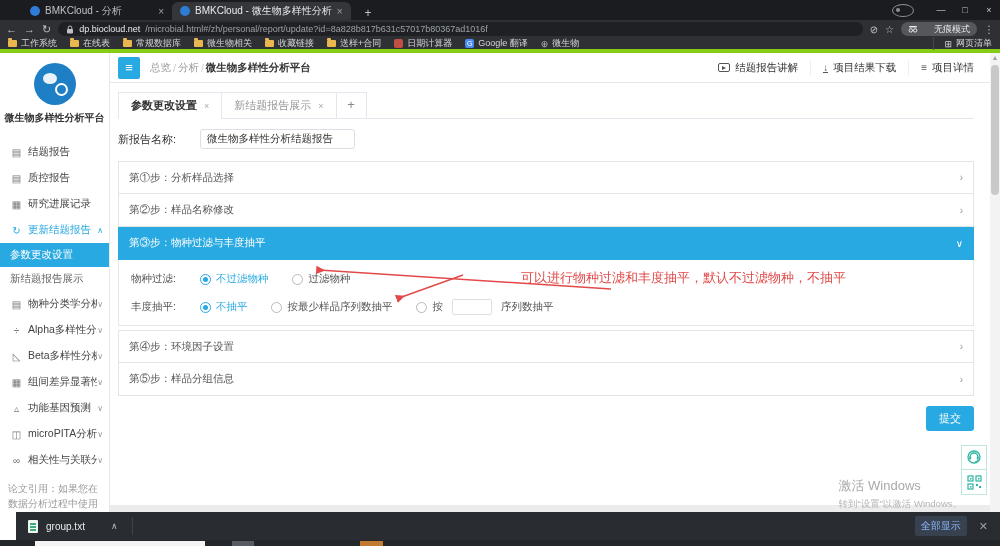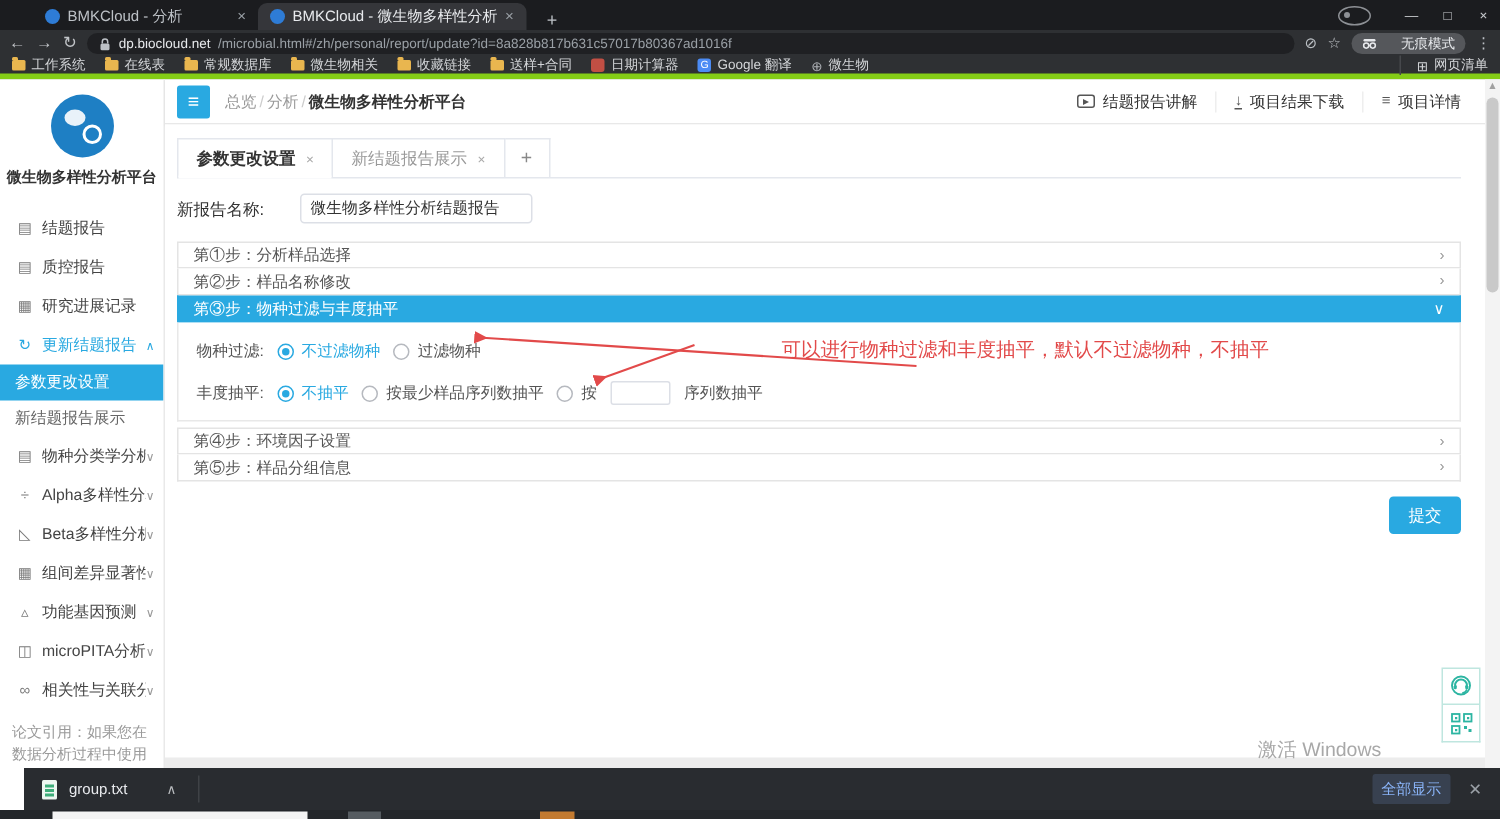--- a/index.html
+++ b/index.html
@@ -77,48 +77,48 @@
   .ptab.active { color:#333; font-weight:bold; position:relative; }
   .ptab.active:after { content:""; position:absolute; left:0; right:0; bottom:-1px; height:2px; background:#fff; }
   .ptab + .ptab { border-left:none; }
   .ptab .x { font-size:9px; color:#aaa; font-weight:normal; }
   .addtab { width:30px; height:26px; border:1px solid #e4e7ed; border-bottom:none; border-left:none; color:#888; font-size:13px; text-align:center; line-height:24px; }
 
   .form-row { display:flex; align-items:center; margin-top:10px; font-size:11px; color:#333; gap:24px; }
   .form-row input { width:155px; height:20px; border:1px solid #dcdfe6; border-radius:3px; font-size:10.5px; color:#333; padding:0 6px; outline:none; font-family:"Liberation Sans",sans-serif; }
 
   .steps { margin-top:12px; }
-  .step { height:18px; border:1px solid #e4e4e4; border-top:none; display:flex; align-items:center; justify-content:space-between; padding:0 10px; font-size:10.5px; color:#555; background:#fff; }
+  .step { height:33px; border:1px solid #e4e4e4; border-top:none; display:flex; align-items:center; justify-content:space-between; padding:0 10px; font-size:10.5px; color:#555; background:#fff; }
   .step:first-child { border-top:1px solid #e4e4e4; }
   .step .cv { color:#999; font-size:10px; }
   .step.active { background:#29a9e1; color:#fff; border-color:#29a9e1; }
   .step.active .cv { color:#fff; }
   .step.gap-top { margin-top:4px; border-top:1px solid #e4e4e4; }
 
   .step-panel { position:relative; border:1px solid #e8e8e8; border-top:none; height:66px; background:#fff; padding:7px 0 0 12px; font-size:10.5px; color:#555; }
-  .prow { display:flex; align-items:center; height:24px; gap:9px; }
+  .prow { display:flex; align-items:center; height:24px; gap:24px; }
   .prow .plabel { color:#555; }
   .radio { display:flex; align-items:center; gap:5px; }
   .rdot { width:11px; height:11px; border-radius:50%; border:1px solid #b6b9bf; background:#fff; position:relative; flex:none; }
   .radio.sel .rdot { border-color:#29a9e1; }
   .radio.sel .rdot:after { content:""; position:absolute; left:2px; top:2px; width:5px; height:5px; border-radius:50%; background:#29a9e1; }
   .radio.sel { color:#29a9e1; }
   .mini-input { width:40px; height:16px; border:1px solid #dcdfe6; border-radius:2px; margin:0 4px; outline:none; }
   .annotation { position:absolute; left:402px; top:9px; font-size:13px; color:#e24a4a; white-space:nowrap; }
   .arrows { position:absolute; left:0; top:0; pointer-events:none; }
 
   .submit-row { margin-top:10px; text-align:right; padding-right:0; }
   .submit-btn { display:inline-block; background:#29a9e1; color:#fff; font-size:11px; padding:5px 13px; border-radius:3px; border:none; font-family:"Liberation Sans",sans-serif; }
 
   .float-widgets { position:absolute; right:3px; top:362px; width:26px; }
   .fw { width:26px; height:25px; background:#fff; border:1px solid #bfe6df; display:flex; align-items:center; justify-content:center; color:#2cb5a2; }
   .fw + .fw { border-top:none; }
   .fw svg { display:block; }
 
-  .watermark { position:absolute; right:28px; top:408px; text-align:left; color:#a8a8a8; z-index:1;margin-left:24px; }
+  .watermark { position:absolute; right:28px; top:394px; text-align:left; color:#a8a8a8; z-index:1;margin-left:24px; }
   .watermark .l1 { font-size:13px; }
   .watermark .l2 { font-size:9.5px; margin-top:3px; color:#b5b5b5; }
   .bottom-strip { position:absolute; left:0; right:0; bottom:0; height:7px; background:#ececec; }
 
   .scrollbar { position:absolute; right:0; top:0; bottom:0; width:10px; background:#f3f3f3; }
   .scrollbar .arrow { display:block; text-align:center; color:#a0a0a0; font-size:7px; line-height:10px; }
   .thumb { position:absolute; left:1px; right:1px; top:12px; height:130px; background:#c9c9c9; border-radius:4px; }
 
   
   .dlbar { position:absolute; top:512px; left:16px; right:0; height:28px; background:#292c30; display:flex; align-items:center; z-index:5; }

